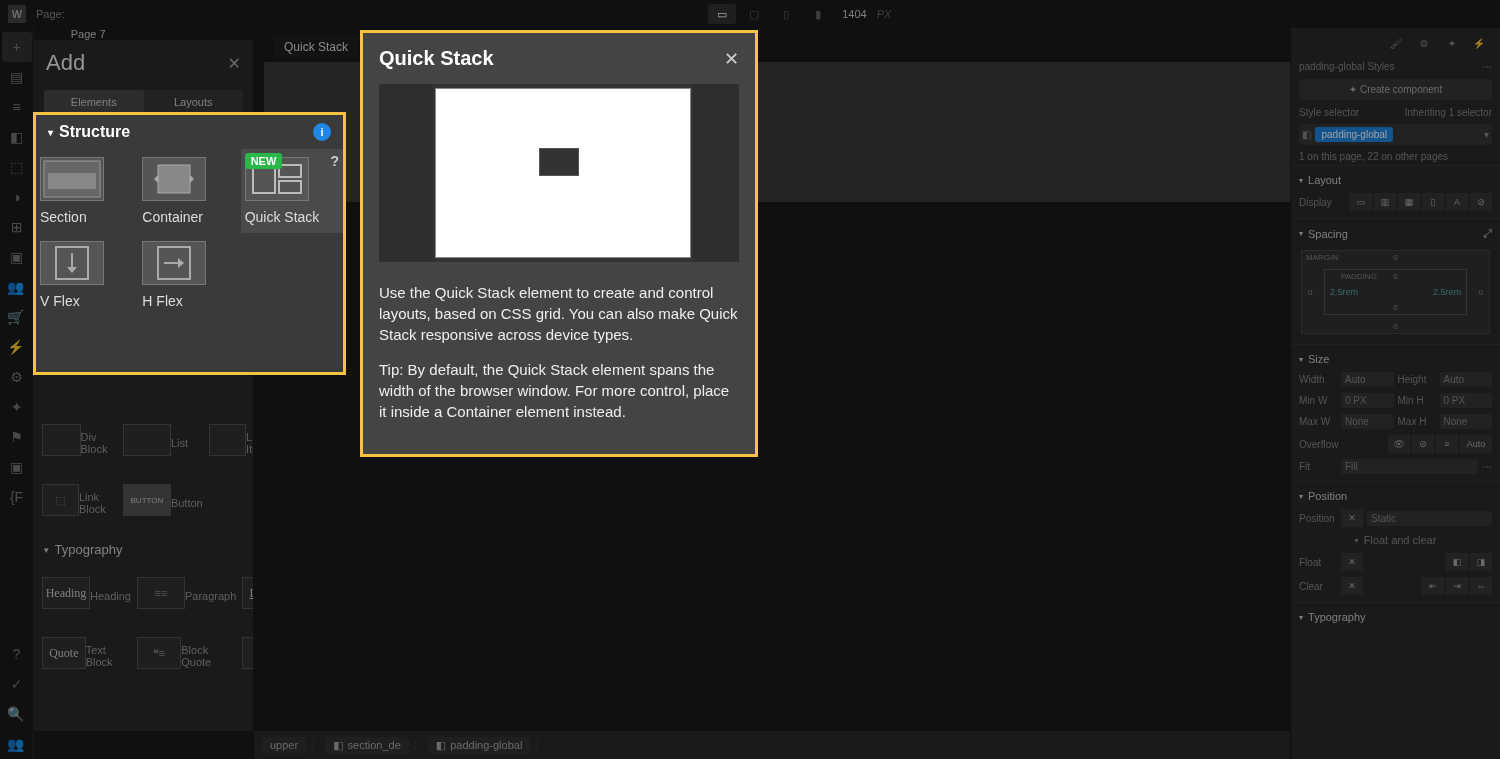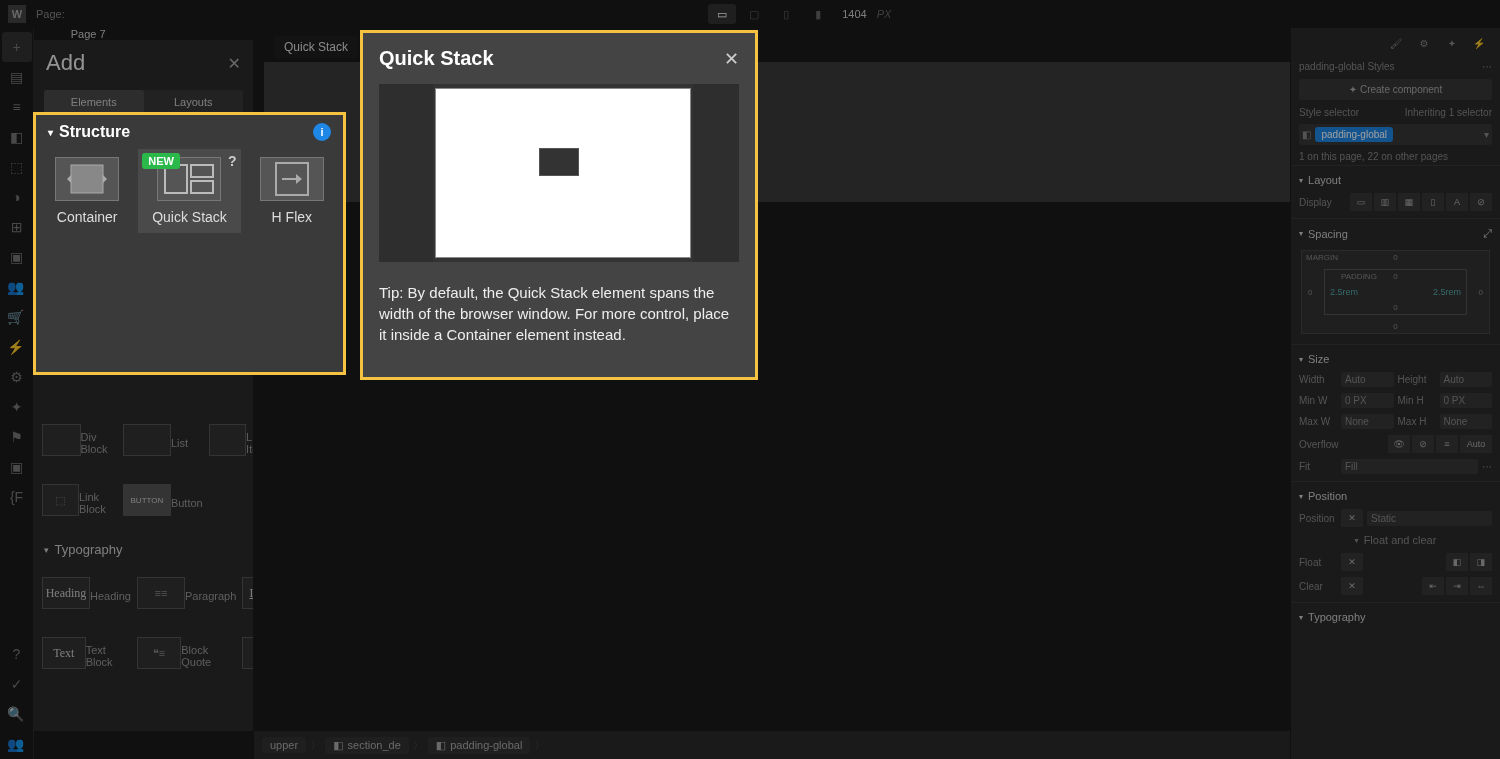--- a/index.html
+++ b/index.html
@@ -40,21 +40,21 @@
 .catgrid { display:grid; grid-template-columns:repeat(3,1fr); gap:2px; padding:4px 6px;}
 .elitem { display:flex; flex-direction:row; align-items:center; padding:10px 2px; color:#999; font-size:11px;}
 .elitem .eicon { width:48px; height:32px; border:1px solid #555; margin-bottom:6px; display:flex; align-items:center; justify-content:center; color:#888; background:#333;}
 
 
 .structure-box { position:absolute; left:33px; top:112px; width:313px; height:263px; border:3px solid #f5c242; background:#3a3a3a; z-index:50;}
 .structure-box .shdr { display:flex; align-items:center; justify-content:space-between; padding:8px 12px;}
 .structure-box .shdr span { font-size:16px; font-weight:600; color:#fff;}
 .structure-box .shdr .info { width:18px; height:18px; border-radius:50%; background:#1f87e6; color:#fff; display:flex; align-items:center; justify-content:center; font-size:11px; font-weight:bold;}
 .structure-box .sgrid { display:grid; grid-template-columns:repeat(3,1fr); grid-template-rows:1fr 1fr;}
-.sitem { display:flex; flex-direction:column; align-items:center; justify-content:center; padding:8px 4px; position:relative;}
+.sitem { display:flex; flex-direction:column; align-items:flex-start; justify-content:center; padding:8px 4px; position:relative;}
 .sitem .sicon { width:64px; height:44px; background:#555; border:1px solid #777; display:flex; align-items:center; justify-content:center; color:#aaa; margin-bottom:8px;}
 .sitem .slabel { font-size:14px; color:#ddd;}
 .sitem.selected { background:#4a4a4a;}
 .badge-new { position:absolute; top:4px; left:4px; background:#2bb84a; color:#fff; font-size:11px; font-weight:bold; padding:2px 6px; border-radius:3px;}
 .sitem .q { position:absolute; top:4px; right:4px; color:#ccc; font-size:14px; font-weight:bold;}
 
 
 .canvas { position:absolute; left:254px; top:28px; right:210px; bottom:28px; background:#1a1a1a;}
 .canvas .tagchip { position:absolute; left:20px; top:8px; background:#202020; color:#ddd; font-size:12px; padding:4px 10px; border-radius:3px;}
 .canvas .whitebg { position:absolute; left:10px; top:34px; right:0; height:140px; background:#3a3a3a;}
@@ -197,21 +197,21 @@
         </div>
       <div class="elitem">
           <div class="eicon">≡≡</div>
           <span>Paragraph</span>
         </div>
       <div class="elitem">
           <div class="eicon" style="font-family:serif;text-decoration:underline;font-size:12px;color:#ccc">Link</div>
           <span>Text Link</span>
         </div>
       <div class="elitem">
-          <div class="eicon" style="font-family:serif;font-size:12px;color:#ccc">Text</div>
+          <div class="eicon" style="font-family:serif;font-size:12px;color:#ccc">Quote</div>
           <span>Text Block</span>
         </div>
       <div class="elitem">
           <div class="eicon">❝≡</div>
           <span>Block Quote</span>
         </div>
       <div class="elitem">
           <div class="eicon">▤≡</div>
           <span>Rich Text</span>
         </div>
@@ -230,20 +230,29 @@
 
 <div class="structure-box">
   <div class="shdr">
     <span style="display:flex;align-items:center;gap:6px">
         <span style="font-size:10px">▾</span>
         <span>Structure</span>
       </span>
     <span class="info">i</span>
   </div>
   <div class="sgrid">
+    <div class="sitem">
+      <div class="sicon">
+          <svg width="60" height="40">
+            <rect x="2" y="2" width="56" height="36" fill="#666" stroke="#999"></rect>
+            <rect x="6" y="14" width="48" height="16" fill="#888"></rect>
+          </svg>
+        </div>
+      <div class="slabel">Section</div>
+    </div>
     <div class="sitem">
       <div class="sicon">
           <svg width="60" height="40">
             <rect x="14" y="6" width="32" height="28" fill="#888" stroke="#aaa"></rect>
             <polygon points="10,20 14,16 14,24" fill="#aaa"></polygon>
             <polygon points="50,20 46,16 46,24" fill="#aaa"></polygon>
           </svg>
         </div>
       <div class="slabel">Container</div>
     </div>
@@ -256,20 +265,30 @@
             <rect x="32" y="6" width="22" height="12" fill="none" stroke="#bbb" stroke-width="2"></rect>
             <rect x="32" y="22" width="22" height="12" fill="none" stroke="#bbb" stroke-width="2"></rect>
           </svg>
         </div>
       <div class="slabel">Quick Stack</div>
     </div>
     <div class="sitem">
       <div class="sicon">
           <svg width="48" height="40">
             <rect x="8" y="4" width="32" height="32" fill="none" stroke="#aaa" stroke-width="2"></rect>
+            <line x1="24" y1="10" x2="24" y2="26" stroke="#aaa" stroke-width="2"></line>
+            <polygon points="24,30 19,24 29,24" fill="#aaa"></polygon>
+          </svg>
+        </div>
+      <div class="slabel">V Flex</div>
+    </div>
+    <div class="sitem">
+      <div class="sicon">
+          <svg width="48" height="40">
+            <rect x="8" y="4" width="32" height="32" fill="none" stroke="#aaa" stroke-width="2"></rect>
             <line x1="14" y1="20" x2="30" y2="20" stroke="#aaa" stroke-width="2"></line>
             <polygon points="34,20 28,15 28,25" fill="#aaa"></polygon>
           </svg>
         </div>
       <div class="slabel">H Flex</div>
     </div>
     <div></div>
   </div>
 </div>
 
@@ -277,20 +296,21 @@
   <div class="mhdr">
     <h2>Quick Stack</h2>
     <span class="x">✕</span>
   </div>
   <div class="preview">
     <div class="pside"></div>
     <div class="pmid"></div>
     <div class="pright"></div>
     <div class="pchip"></div>
   </div>
+  <p>Use the Quick Stack element to create and control layouts, based on CSS grid. You can also make Quick Stack responsive across device types.</p>
   <p>Tip: By default, the Quick Stack element spans the width of the browser window. For more control, place it inside a Container element instead.</p>
 </div>
 
 <div class="right">
   <div class="rhdr">
     <span class="ric brush">🖌</span>
     <span class="ric">⚙</span>
     <span class="ric">✦</span>
     <span class="ric">⚡</span>
   </div>

